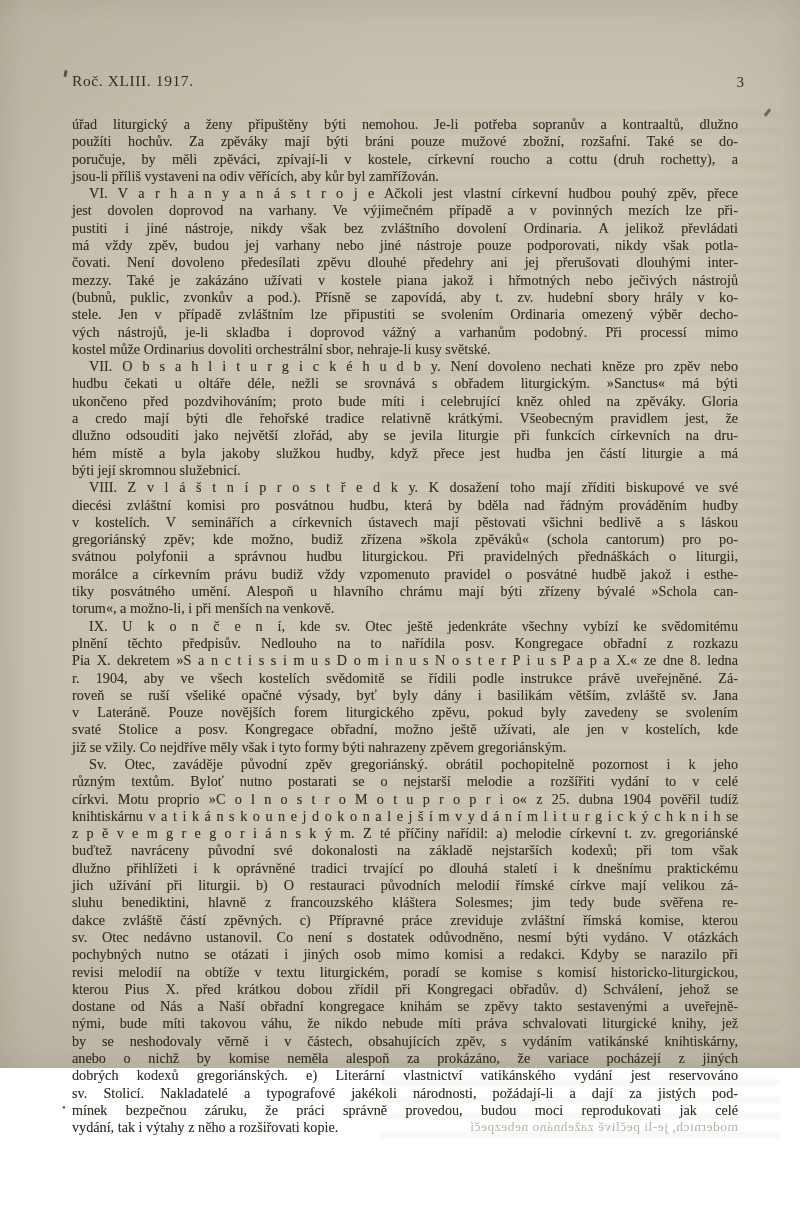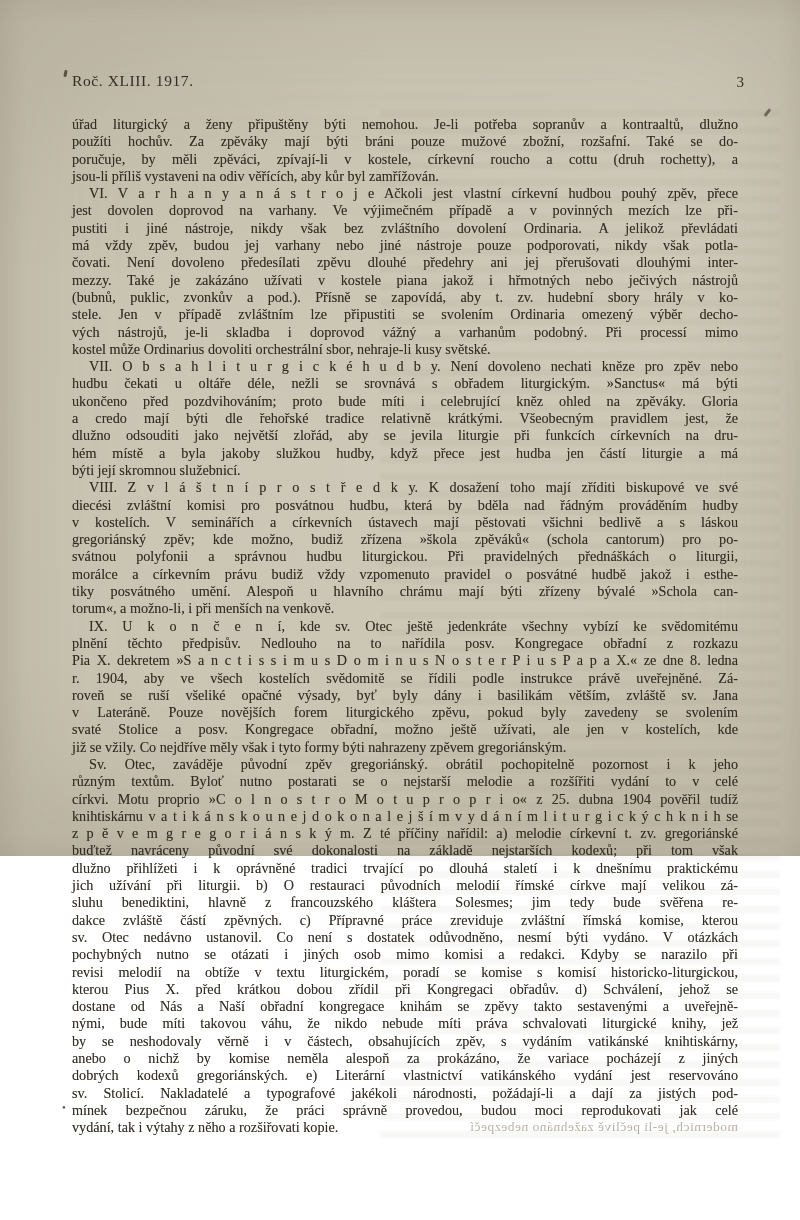--- a/index.html
+++ b/index.html
@@ -1,18 +1,18 @@
 <!DOCTYPE html>
 <html style="--paper: #cac4b3; --ink: #332d24;"><head>
 <meta charset="utf-8">
 <style>
   html,body{margin:0;padding:0;}
   body{width:800px;height:1220px;overflow:hidden;
        font-family:"Liberation Serif","DejaVu Serif",serif;}
-  .paper{position:absolute;inset:0;width:800px;height:856px;
+  .paper{position:absolute;inset:0;width:800px;height:1068px;
     background-color:var(--paper,#cac4b3);
     background-image:
       radial-gradient(ellipse 420px 300px at 12% 8%, rgba(120,110,88,0.10), rgba(120,110,88,0) 70%),
       radial-gradient(ellipse 500px 380px at 88% 30%, rgba(255,252,240,0.10), rgba(255,252,240,0) 70%),
       radial-gradient(ellipse 600px 420px at 50% 55%, rgba(255,250,238,0.07), rgba(255,250,238,0) 75%),
       radial-gradient(ellipse 380px 260px at 80% 92%, rgba(125,115,92,0.09), rgba(125,115,92,0) 70%),
       radial-gradient(ellipse 300px 220px at 8% 95%, rgba(125,115,92,0.08), rgba(125,115,92,0) 70%),
       linear-gradient(90deg, rgba(110,100,80,0.10) 0px, rgba(110,100,80,0) 26px),
       linear-gradient(270deg, rgba(110,100,80,0.08) 0px, rgba(110,100,80,0) 22px),
       linear-gradient(0deg, rgba(110,100,80,0.07) 0px, rgba(110,100,80,0) 24px),

